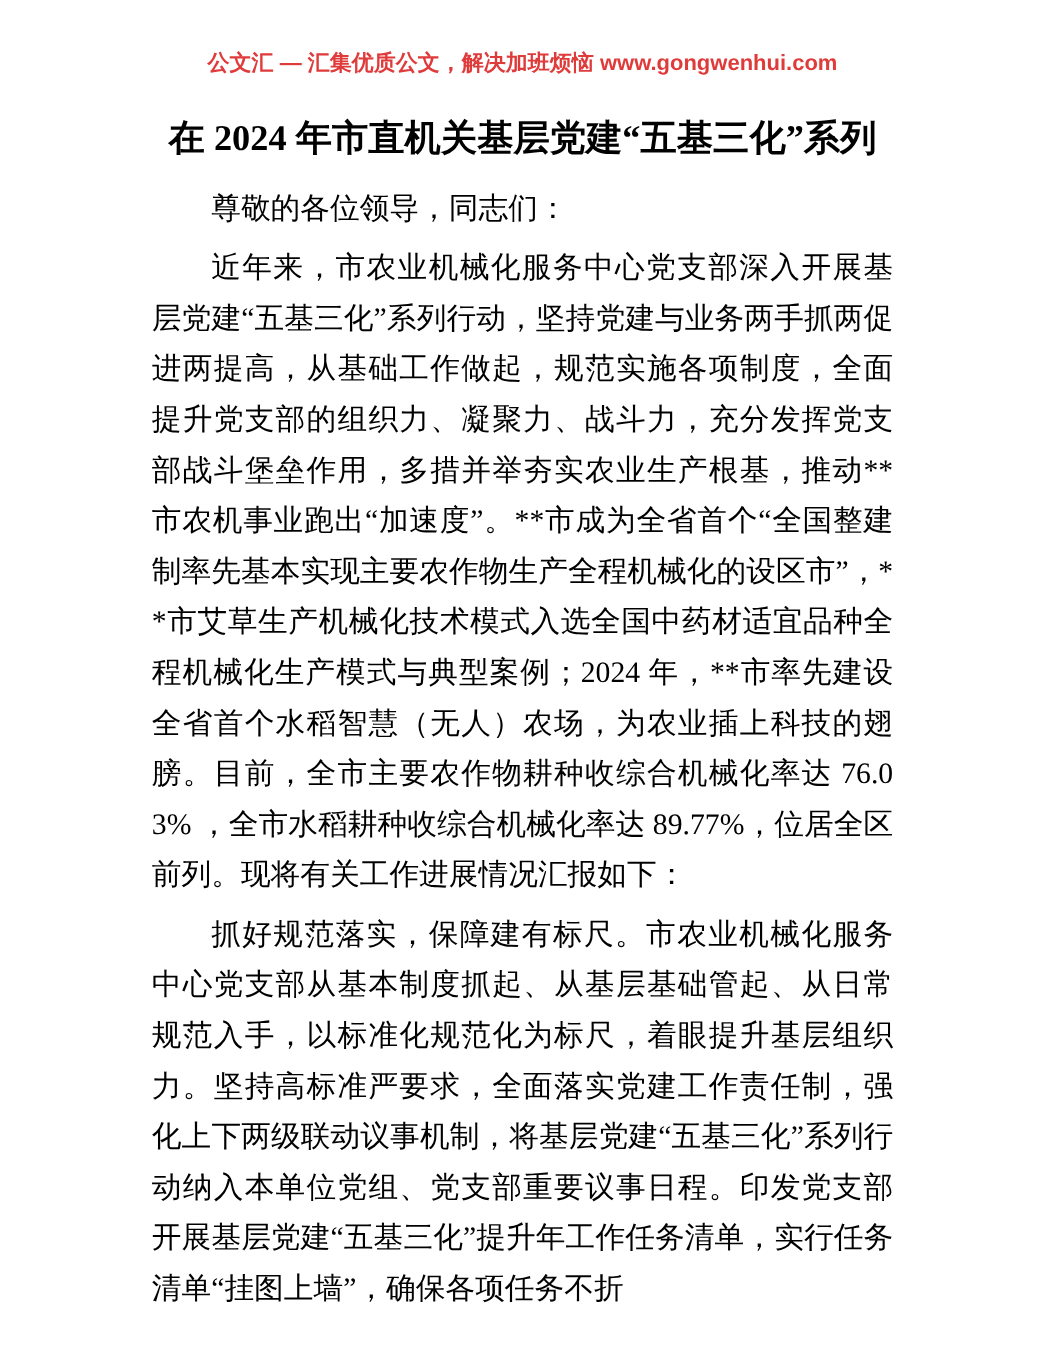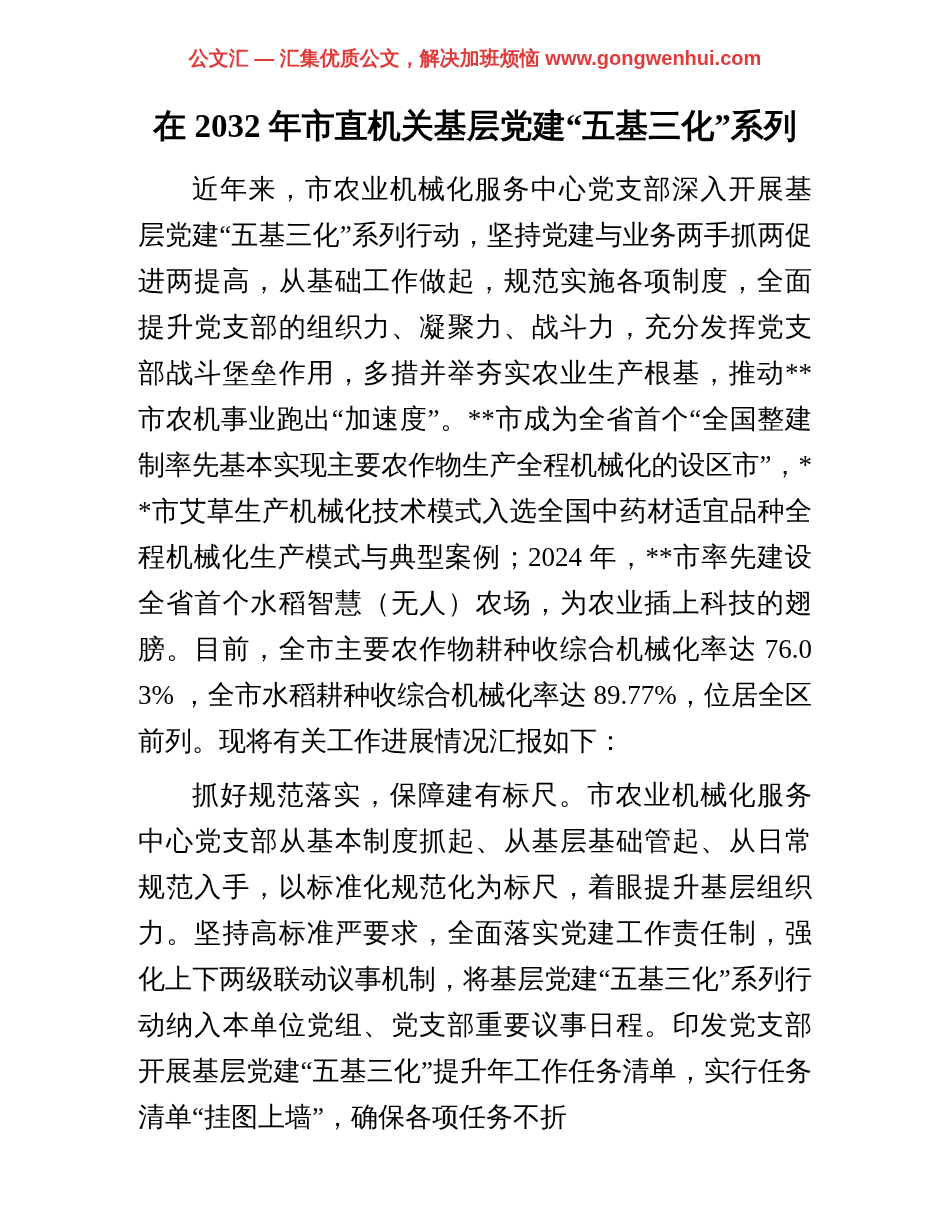--- a/index.html
+++ b/index.html
@@ -54,21 +54,22 @@
 </head>
 <body>
 
 <div class="page">
 
   <div class="site-header">
     <span>公文汇 — 汇集优质公文，解决加班烦恼 www.gongwenhui.com</span>
   </div>
 
   <h1 class="doc-title">
-    <span class="title-line">在 2032 年市直机关基层党建“五基三化”系列</span>
+    <span class="title-line">在 2024 年市直机关基层党建“五基三化”系列</span>
   </h1>
 
+  <p class="para">尊敬的各位领导，同志们：</p>
 
   <p class="para">近年来，市农业机械化服务中心党支部深入开展基层党建“五基三化”系列行动，坚持党建与业务两手抓两促进两提高，从基础工作做起，规范实施各项制度，全面提升党支部的组织力、凝聚力、战斗力，充分发挥党支部战斗堡垒作用，多措并举夯实农业生产根基，推动**市农机事业跑出“加速度”。**市成为全省首个“全国整建制率先基本实现主要农作物生产全程机械化的设区市”，**市艾草生产机械化技术模式入选全国中药材适宜品种全程机械化生产模式与典型案例；2024 年，**市率先建设全省首个水稻智慧（无人）农场，为农业插上科技的翅膀。目前，全市主要农作物耕种收综合机械化率达 76.03% ，全市水稻耕种收综合机械化率达 89.77%，位居全区前列。现将有关工作进展情况汇报如下：</p>
 
   <p class="para">抓好规范落实，保障建有标尺。市农业机械化服务中心党支部从基本制度抓起、从基层基础管起、从日常规范入手，以标准化规范化为标尺，着眼提升基层组织力。坚持高标准严要求，全面落实党建工作责任制，强化上下两级联动议事机制，将基层党建“五基三化”系列行动纳入本单位党组、党支部重要议事日程。印发党支部开展基层党建“五基三化”提升年工作任务清单，实行任务清单“挂图上墙”，确保各项任务不折</p>
 
 </div>
 
 </body></html>

